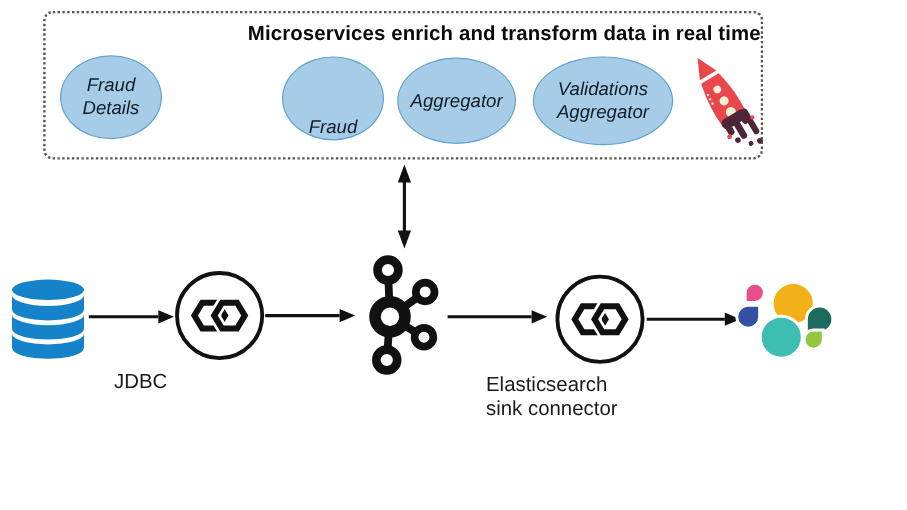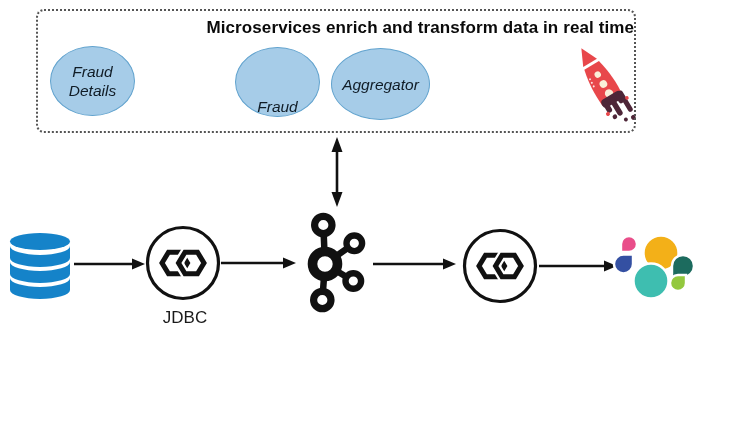--- a/index.html
+++ b/index.html
@@ -18,21 +18,21 @@
            display:flex;flex-direction:column;align-items:center;justify-content:center;
            font-style:italic;font-size:15.5px;line-height:19px;color:#101c26;}
   .service span{display:block;white-space:nowrap;}
   .svc-0{left:50px;top:46px;width:85px;height:70px;}
   .svc-1{left:143px;top:47px;width:84px;height:70px;}
   .svc-2{left:235px;top:47px;width:85px;height:70px;justify-content:flex-end;}
   .svc-3{left:331px;top:48px;width:99px;height:72px;}
   .svc-4{left:444px;top:47px;width:117px;height:74px;}
 
   
-  .conn-label{position:absolute;width:180px;text-align:center;
+  .conn-label{position:absolute;width:180px;
               font-size:17px;line-height:20px;color:#1a1a1a;}
   .lbl-jdbc{left:95px;top:308px;}
   .lbl-es{left:405px;top:311px;}
 
   
   svg{position:absolute;left:0;top:0;}
   .flow-line{stroke:#111;stroke-width:2.6;fill:none;}
   .flow-head{fill:#111;stroke:none;}
   .ring{fill:#fff;stroke:#111;stroke-width:3.2;}
   .hex{fill:none;stroke:#111;stroke-width:5;stroke-linejoin:miter;}
@@ -156,18 +156,26 @@
     <span>Details</span>
   </div>
   <div class="service svc-2">
     <span>Fraud</span>
     <span></span>
   </div>
   <div class="service svc-3">
     <span>Aggregator</span>
     <span></span>
   </div>
+  <div class="service svc-4">
+    <span>Validations</span>
+    <span>Aggregator</span>
+  </div>
 
   <div class="conn-label lbl-jdbc">
     <div>JDBC</div>
+  </div>
+  <div class="conn-label lbl-es">
+    <div>Elasticsearch</div>
+    <div>sink connector</div>
   </div>
 
 </div>
 
 </body></html>

